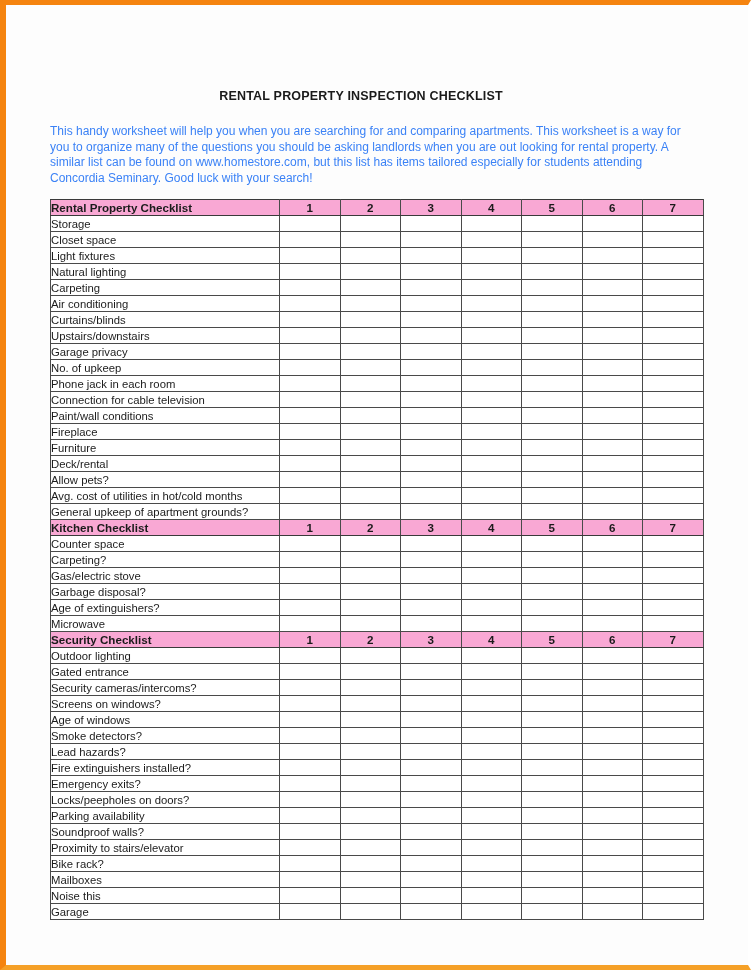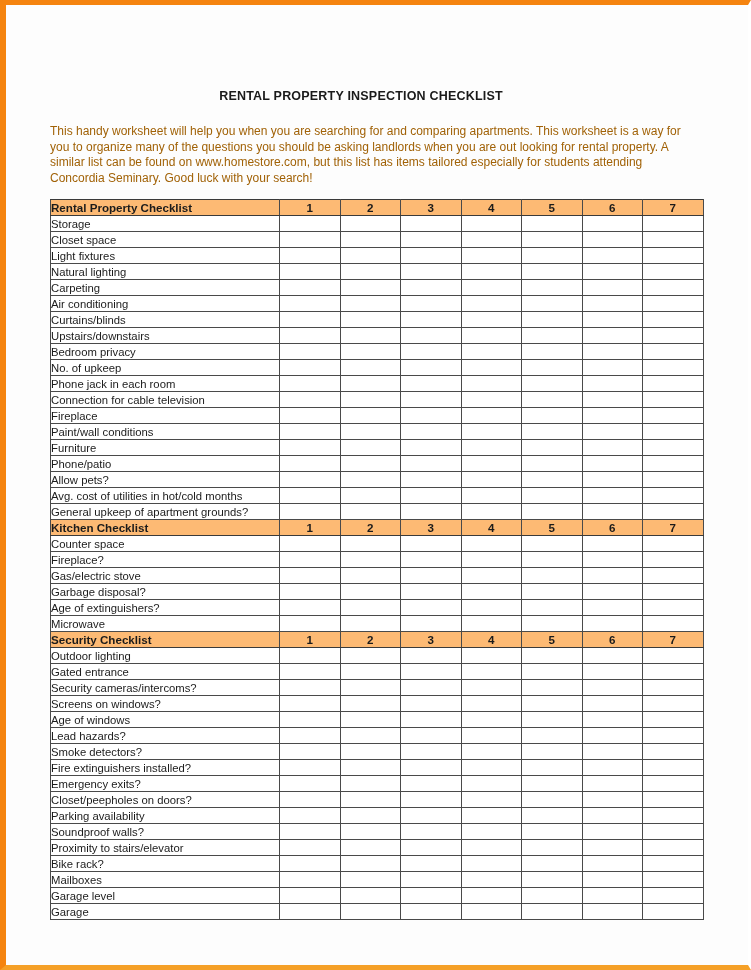--- a/index.html
+++ b/index.html
@@ -43,21 +43,21 @@
     letter-spacing: 0.2px;
     color: #1a1a1a;
   }
   .intro {
     position: absolute;
     left: 44px;
     top: 119px;
     width: 640px;
     font-size: 12px;
     line-height: 15.6px;
-    color: #a16207;
+    color: #3b82f6;
     text-align: left;
   }
   table.checklist {
     position: absolute;
     left: 44px;
     top: 194px;
     width: 653px;
     border-collapse: collapse;
     table-layout: fixed;
   }
@@ -73,21 +73,21 @@
     white-space: nowrap;
   }
   td.label {
     padding-left: 3px;
     text-align: left;
   }
   td.mark {
     text-align: center;
   }
   tr.section td {
-    background: #fdba74;
+    background: #f9a8d4;
     font-weight: bold;
     border-top: 1.6px solid #3a3a3a;
     border-bottom: 1.6px solid #3a3a3a;
   }
   tr.section td.label {
     font-size: 11.6px;
   }
   tr.section td.mark {
     font-size: 11.6px;
     font-weight: bold;
@@ -201,21 +201,21 @@
             <td class="label">Upstairs/downstairs</td>
             <td class="mark"></td>
             <td class="mark"></td>
             <td class="mark"></td>
             <td class="mark"></td>
             <td class="mark"></td>
             <td class="mark"></td>
             <td class="mark"></td>
           </tr>
           <tr>
-            <td class="label">Bedroom privacy</td>
+            <td class="label">Garage privacy</td>
             <td class="mark"></td>
             <td class="mark"></td>
             <td class="mark"></td>
             <td class="mark"></td>
             <td class="mark"></td>
             <td class="mark"></td>
             <td class="mark"></td>
           </tr>
           <tr>
             <td class="label">No. of upkeep</td>
@@ -241,51 +241,51 @@
             <td class="label">Connection for cable television</td>
             <td class="mark"></td>
             <td class="mark"></td>
             <td class="mark"></td>
             <td class="mark"></td>
             <td class="mark"></td>
             <td class="mark"></td>
             <td class="mark"></td>
           </tr>
           <tr>
+            <td class="label">Paint/wall conditions</td>
+            <td class="mark"></td>
+            <td class="mark"></td>
+            <td class="mark"></td>
+            <td class="mark"></td>
+            <td class="mark"></td>
+            <td class="mark"></td>
+            <td class="mark"></td>
+          </tr>
+          <tr>
             <td class="label">Fireplace</td>
             <td class="mark"></td>
             <td class="mark"></td>
             <td class="mark"></td>
             <td class="mark"></td>
             <td class="mark"></td>
             <td class="mark"></td>
             <td class="mark"></td>
           </tr>
           <tr>
-            <td class="label">Paint/wall conditions</td>
-            <td class="mark"></td>
-            <td class="mark"></td>
-            <td class="mark"></td>
-            <td class="mark"></td>
-            <td class="mark"></td>
-            <td class="mark"></td>
-            <td class="mark"></td>
-          </tr>
-          <tr>
             <td class="label">Furniture</td>
             <td class="mark"></td>
             <td class="mark"></td>
             <td class="mark"></td>
             <td class="mark"></td>
             <td class="mark"></td>
             <td class="mark"></td>
             <td class="mark"></td>
           </tr>
           <tr>
-            <td class="label">Phone/patio</td>
+            <td class="label">Deck/rental</td>
             <td class="mark"></td>
             <td class="mark"></td>
             <td class="mark"></td>
             <td class="mark"></td>
             <td class="mark"></td>
             <td class="mark"></td>
             <td class="mark"></td>
           </tr>
           <tr>
             <td class="label">Allow pets?</td>
@@ -331,21 +331,21 @@
             <td class="label">Counter space</td>
             <td class="mark"></td>
             <td class="mark"></td>
             <td class="mark"></td>
             <td class="mark"></td>
             <td class="mark"></td>
             <td class="mark"></td>
             <td class="mark"></td>
           </tr>
           <tr>
-            <td class="label">Fireplace?</td>
+            <td class="label">Carpeting?</td>
             <td class="mark"></td>
             <td class="mark"></td>
             <td class="mark"></td>
             <td class="mark"></td>
             <td class="mark"></td>
             <td class="mark"></td>
             <td class="mark"></td>
           </tr>
           <tr>
             <td class="label">Gas/electric stove</td>
@@ -441,61 +441,61 @@
             <td class="label">Age of windows</td>
             <td class="mark"></td>
             <td class="mark"></td>
             <td class="mark"></td>
             <td class="mark"></td>
             <td class="mark"></td>
             <td class="mark"></td>
             <td class="mark"></td>
           </tr>
           <tr>
+            <td class="label">Smoke detectors?</td>
+            <td class="mark"></td>
+            <td class="mark"></td>
+            <td class="mark"></td>
+            <td class="mark"></td>
+            <td class="mark"></td>
+            <td class="mark"></td>
+            <td class="mark"></td>
+          </tr>
+          <tr>
             <td class="label">Lead hazards?</td>
             <td class="mark"></td>
             <td class="mark"></td>
             <td class="mark"></td>
             <td class="mark"></td>
             <td class="mark"></td>
             <td class="mark"></td>
             <td class="mark"></td>
           </tr>
           <tr>
-            <td class="label">Smoke detectors?</td>
-            <td class="mark"></td>
-            <td class="mark"></td>
-            <td class="mark"></td>
-            <td class="mark"></td>
-            <td class="mark"></td>
-            <td class="mark"></td>
-            <td class="mark"></td>
-          </tr>
-          <tr>
             <td class="label">Fire extinguishers installed?</td>
             <td class="mark"></td>
             <td class="mark"></td>
             <td class="mark"></td>
             <td class="mark"></td>
             <td class="mark"></td>
             <td class="mark"></td>
             <td class="mark"></td>
           </tr>
           <tr>
             <td class="label">Emergency exits?</td>
             <td class="mark"></td>
             <td class="mark"></td>
             <td class="mark"></td>
             <td class="mark"></td>
             <td class="mark"></td>
             <td class="mark"></td>
             <td class="mark"></td>
           </tr>
           <tr>
-            <td class="label">Closet/peepholes on doors?</td>
+            <td class="label">Locks/peepholes on doors?</td>
             <td class="mark"></td>
             <td class="mark"></td>
             <td class="mark"></td>
             <td class="mark"></td>
             <td class="mark"></td>
             <td class="mark"></td>
             <td class="mark"></td>
           </tr>
           <tr>
             <td class="label">Parking availability</td>
@@ -541,21 +541,21 @@
             <td class="label">Mailboxes</td>
             <td class="mark"></td>
             <td class="mark"></td>
             <td class="mark"></td>
             <td class="mark"></td>
             <td class="mark"></td>
             <td class="mark"></td>
             <td class="mark"></td>
           </tr>
           <tr>
-            <td class="label">Garage level</td>
+            <td class="label">Noise this</td>
             <td class="mark"></td>
             <td class="mark"></td>
             <td class="mark"></td>
             <td class="mark"></td>
             <td class="mark"></td>
             <td class="mark"></td>
             <td class="mark"></td>
           </tr>
           <tr>
             <td class="label">Garage</td>

